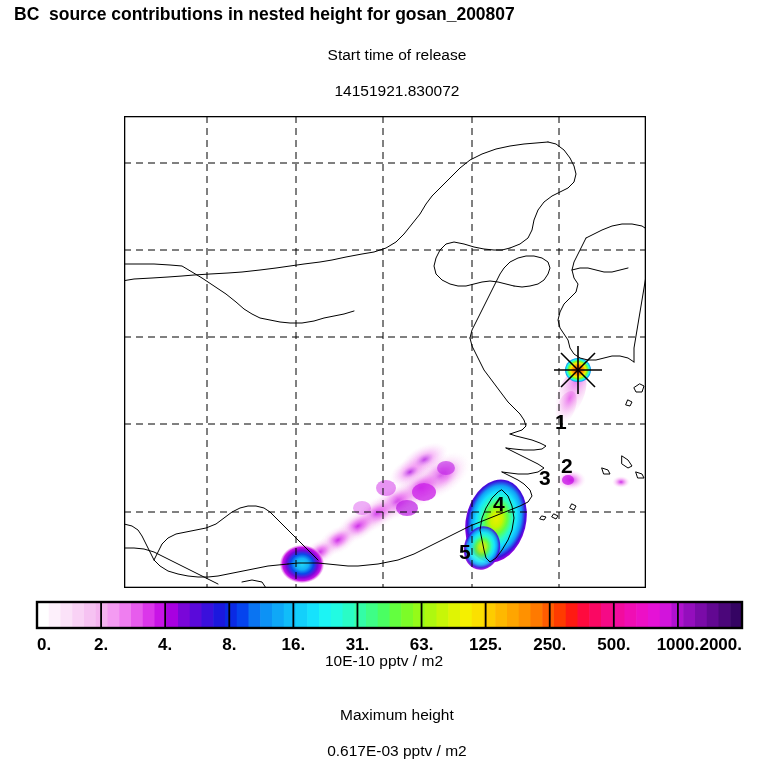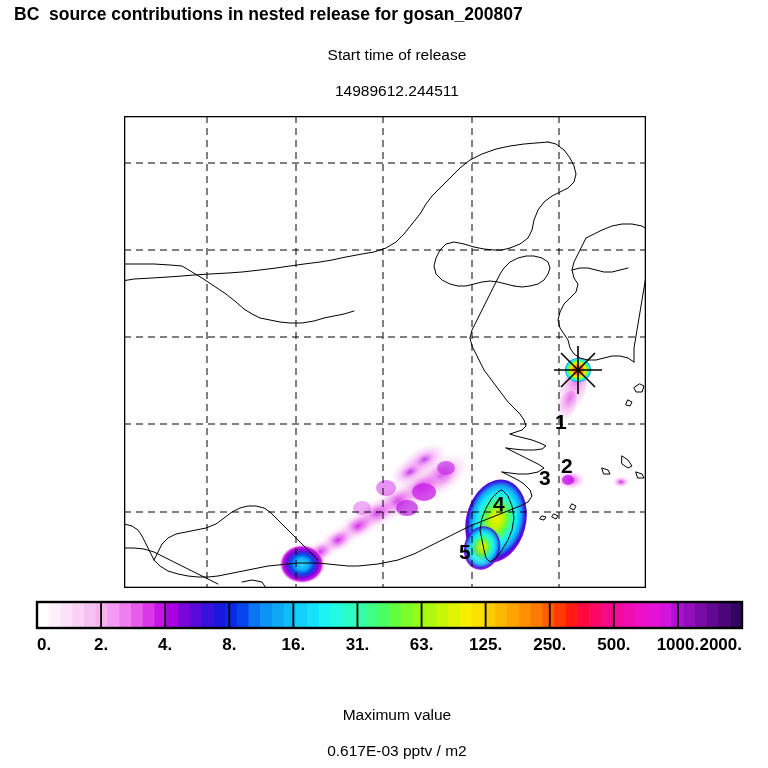--- a/index.html
+++ b/index.html
@@ -88,26 +88,26 @@
     white-space: pre;
   }
   .stat-line .sp1 { display: inline-block; width: 30px; }
 </style>
 </head>
 <body>
 
 <div id="page">
 
   <div class="header">
-    <div class="title">BC  source contributions in nested release for gosan_200807</div>
+    <div class="title">BC  source contributions in nested height for gosan_200807</div>
 
     <div class="subrow">
       <span>Start time of release</span>
       <span> </span>
-      <span>14989612.244511</span>
+      <span>14151921.830072</span>
       <span class="gap-a"></span>
       <span>End time of sampling</span>
       <span> </span>
       <span>20080713.210000</span>
     </div>
 
     <div class="subrow">
       <span>Lower release height</span>
       <span>  </span>
       <span>82 m</span>
@@ -436,24 +436,25 @@
           <text x="421.55" y="54" text-anchor="middle">63.</text>
           <text x="485.64" y="54" text-anchor="middle">125.</text>
           <text x="549.73" y="54" text-anchor="middle">250.</text>
           <text x="613.82" y="54" text-anchor="middle">500.</text>
           <text x="677.91" y="54" text-anchor="middle">1000.</text>
           <text x="742.00" y="54" text-anchor="end">2000.</text>
         </g>
     </svg>
   </div>
 
+  <div class="cbar-unit">10E-10 pptv / m2</div>
 
   <div class="stats">
     <div class="stat-line">
-      <span>Maximum value</span>
+      <span>Maximum height</span>
       <span>  </span>
       <span>0.617E-03 pptv / m2</span>
       <span class="sp1"></span>
       
       
       
     </div>
 
   </div>
 

